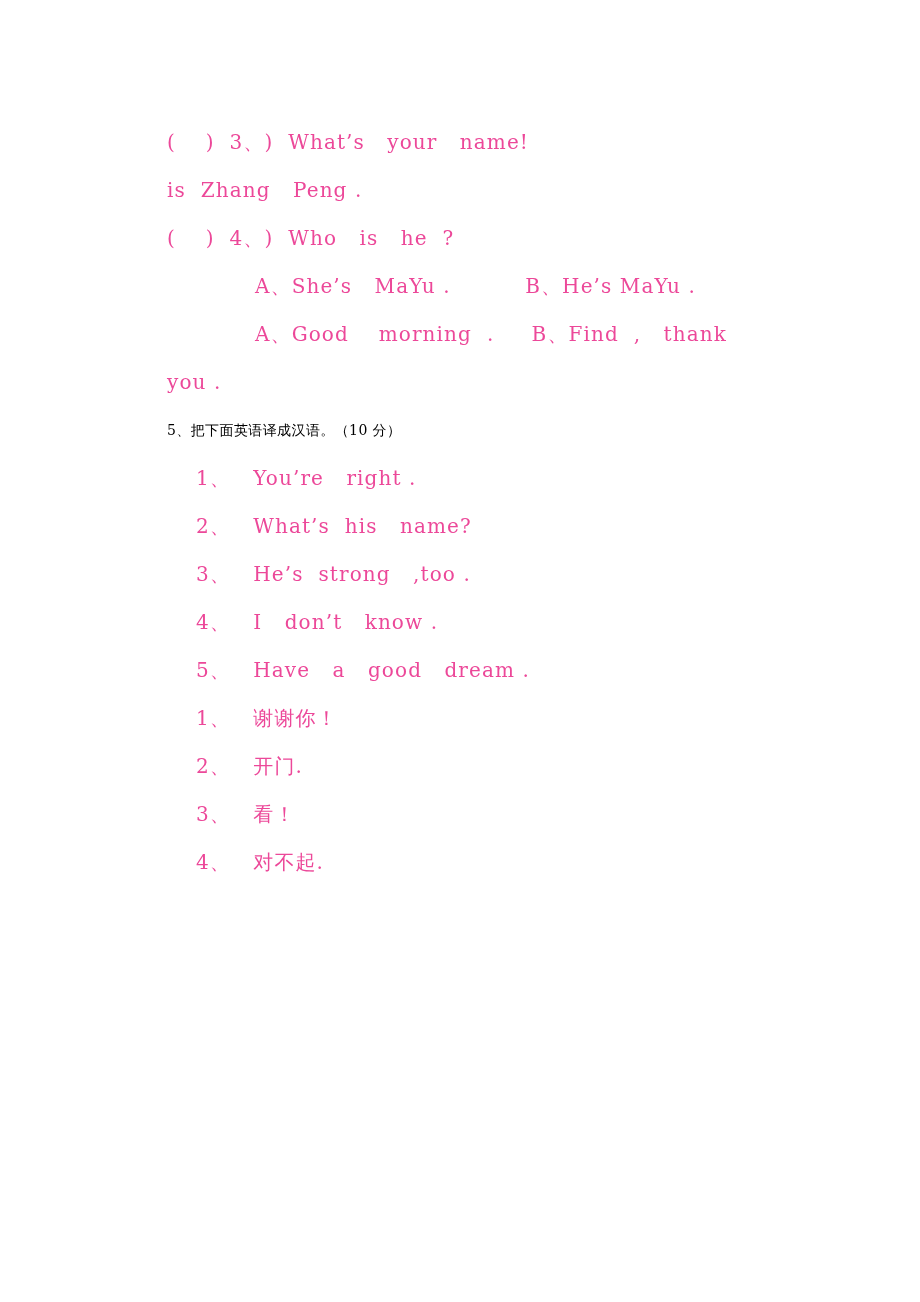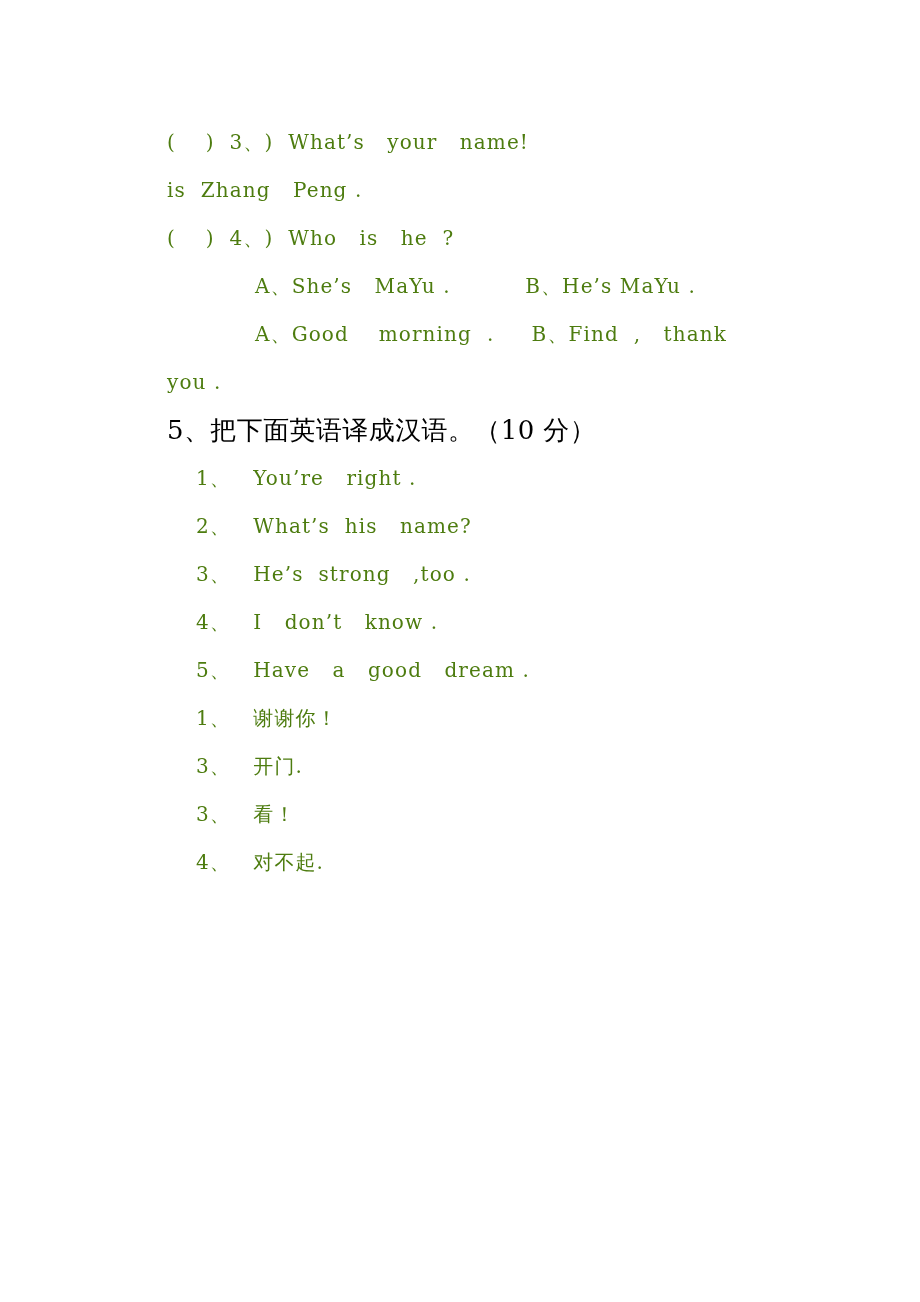--- a/index.html
+++ b/index.html
@@ -33,33 +33,33 @@
     width: 700px;
   }
 
   
   .line {
     font-size: 20.5px;
     line-height: 48px;
     height: 48px;
     white-space: pre;
     letter-spacing: 0.2px;
-    color: #4d7c0f;
+    color: #ec4899;
   }
 
   
   .mono {
     font-family: "DejaVu Serif", "Liberation Serif", serif;
     font-size: 20px;
     letter-spacing: 1.1px;
   }
 
   
   .heading {
-    font-size: 26px;
+    font-size: 14px;
     line-height: 48px;
     height: 48px;
     white-space: pre;
     font-family: "DejaVu Serif", "Liberation Serif", serif;
     letter-spacing: 0.4px;
     color: #000;
   }
 
   
   .indent-item { padding-left: 29px; }
@@ -81,18 +81,18 @@
     <div class="line mono">you .</div>
 
     <div class="heading">5、把下面英语译成汉语。（10 分）</div>
     <div class="line mono indent-item">1、   You’re   right .</div>
     <div class="line mono indent-item">2、   What’s  his   name?</div>
     <div class="line mono indent-item">3、   He’s  strong   ,too .</div>
     <div class="line mono indent-item">4、   I   don’t   know .</div>
     <div class="line mono indent-item">5、   Have   a   good   dream .</div>
 
     <div class="line mono indent-item">1、   谢谢你！</div>
-    <div class="line mono indent-item">3、   开门.</div>
+    <div class="line mono indent-item">2、   开门.</div>
     <div class="line mono indent-item">3、   看！</div>
     <div class="line mono indent-item">4、   对不起.</div>
 
   </div>
 </div>
 
 </body></html>

